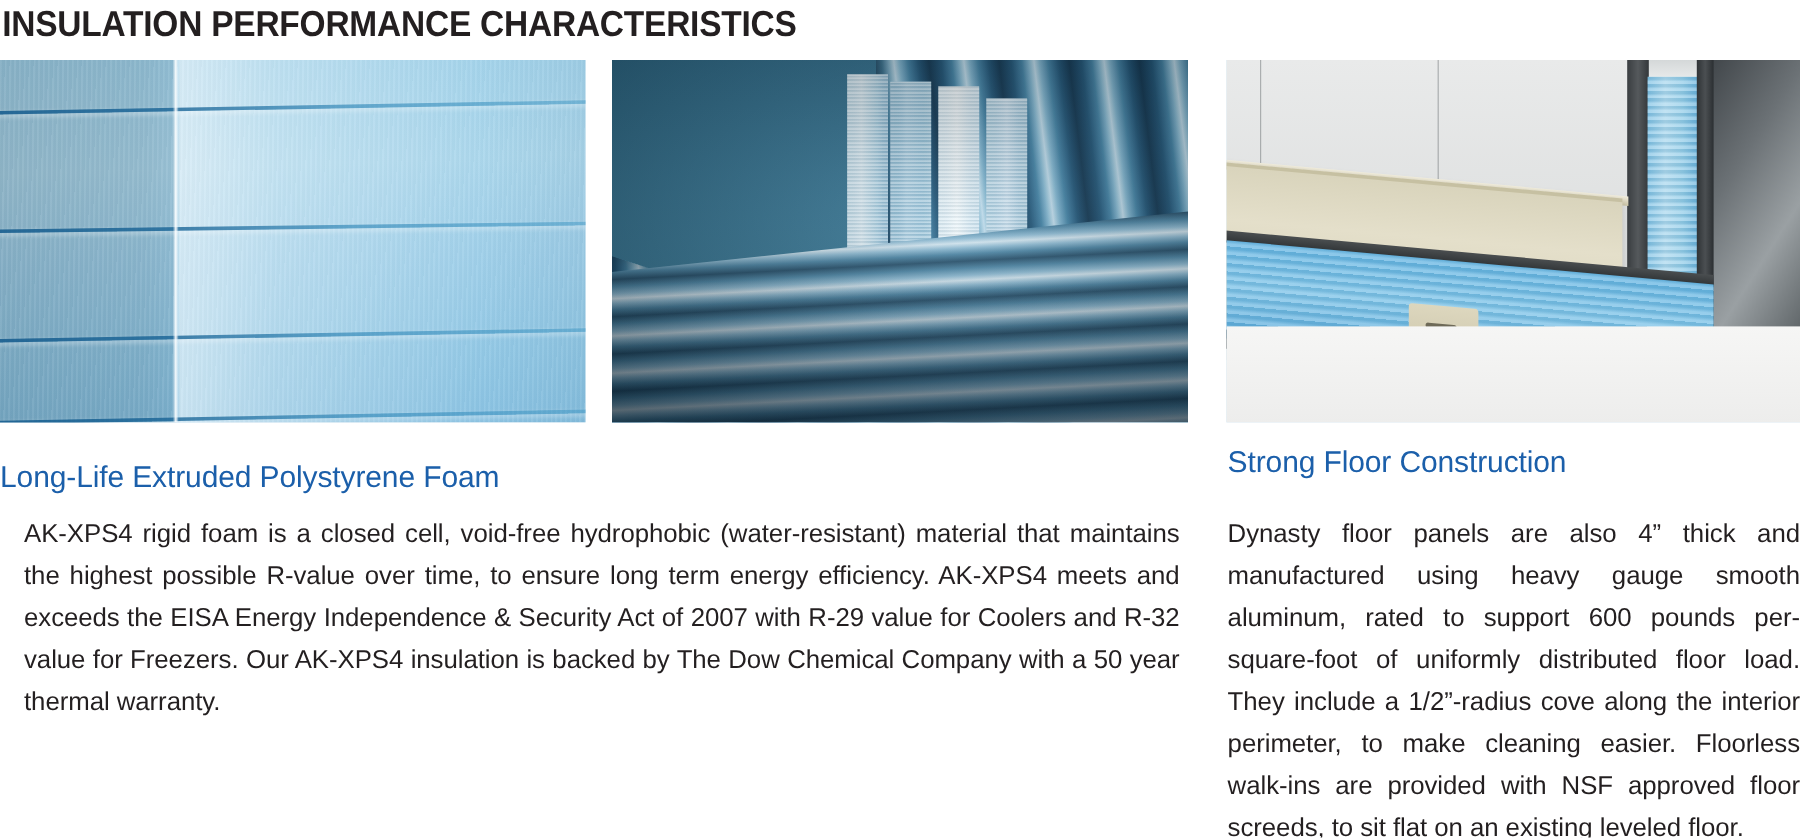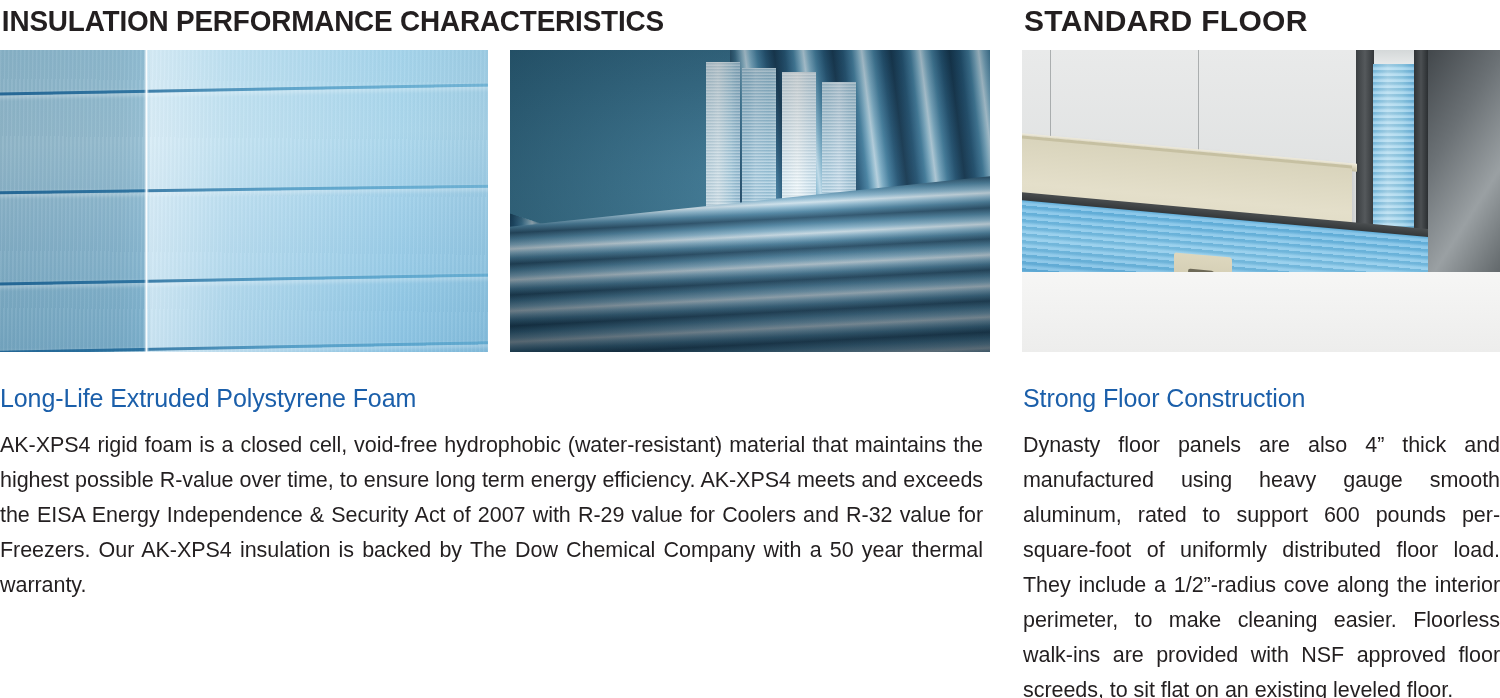--- a/index.html
+++ b/index.html
@@ -289,24 +289,24 @@
     font-size: 21.5px;
     line-height: 35px;
     text-align: justify;
     text-justify: inter-word;
     letter-spacing: -0.05px;
   }
   .col-left .sub-heading {
     position: absolute; left: 0; top: 386px; text-align: right;
   }
   .col-left .body-copy {
-    position: absolute; left: 0; top: 428px; width: 983px;
+    position: absolute; left: 0; top: 428px; width: 983px; padding-left: 20px;
   }
   .col-right .sub-heading {
-    position: absolute; left: 1px; top: 386px;
+    position: absolute; left: 1px; top: 373px;
   }
   .col-right .body-copy {
     position: absolute; left: 1px; top: 428px; width: 477px;
   }
 </style>
 </head>
 <body>
 
 <div class="page">
 
@@ -351,21 +351,20 @@
 
     </div>
 
     <div class="sub-heading">Long-Life Extruded Polystyrene Foam</div>
 
     <div class="body-copy">AK-XPS4 rigid foam is a closed cell, void-free hydrophobic (water-resistant) material that maintains the highest possible R-value over time, to ensure long term energy efficiency. AK-XPS4 meets and exceeds the EISA Energy Independence &amp; Security Act of 2007 with R-29 value for Coolers and R-32 value for Freezers. Our AK-XPS4 insulation is backed by The Dow Chemical Company with a 50 year thermal warranty.</div>
   </div>
 
   <div class="col-right">
 
-    <div class="section-title std">STANDARD FLOOR</div>
 
     <div class="img-strip">
       <div class="photo photo-3">
         <div class="floor-scene">
           <div class="fs-wall"></div>
           <div class="fs-wall-seam w1"></div>
           <div class="fs-wall-seam w2"></div>
           <div class="fs-ceil"></div>
           <div class="fs-panel-right"></div>
           <div class="fs-dark-post"></div>

